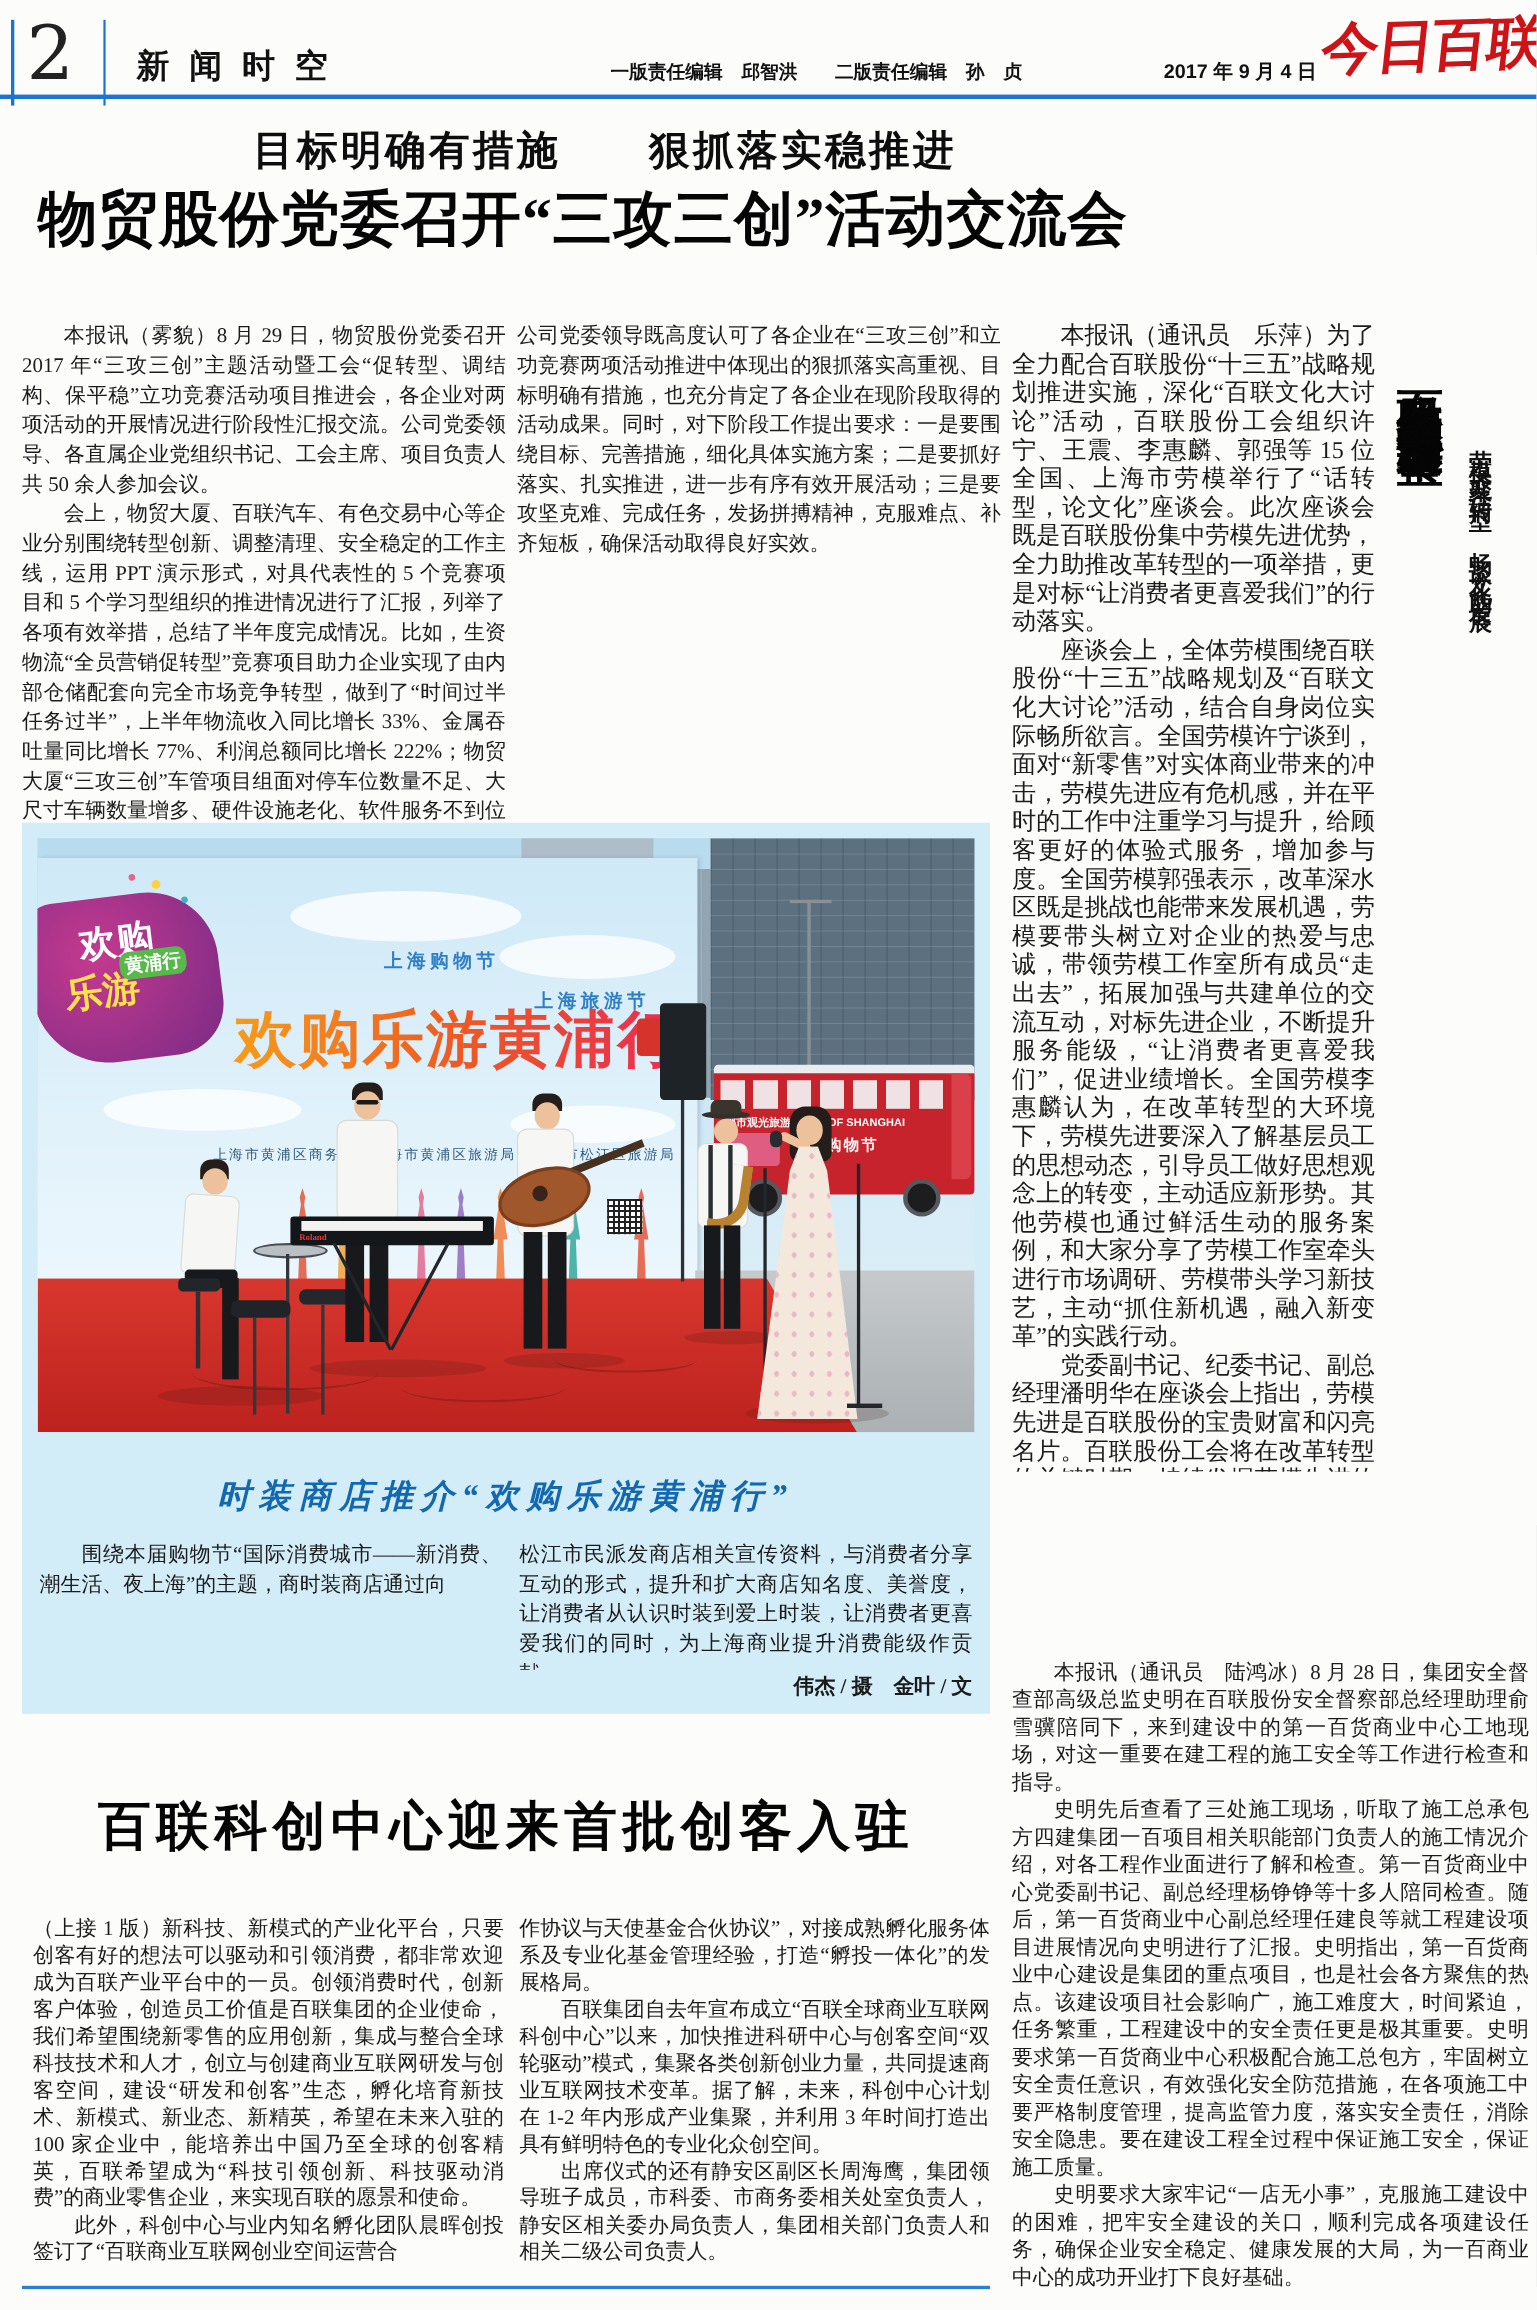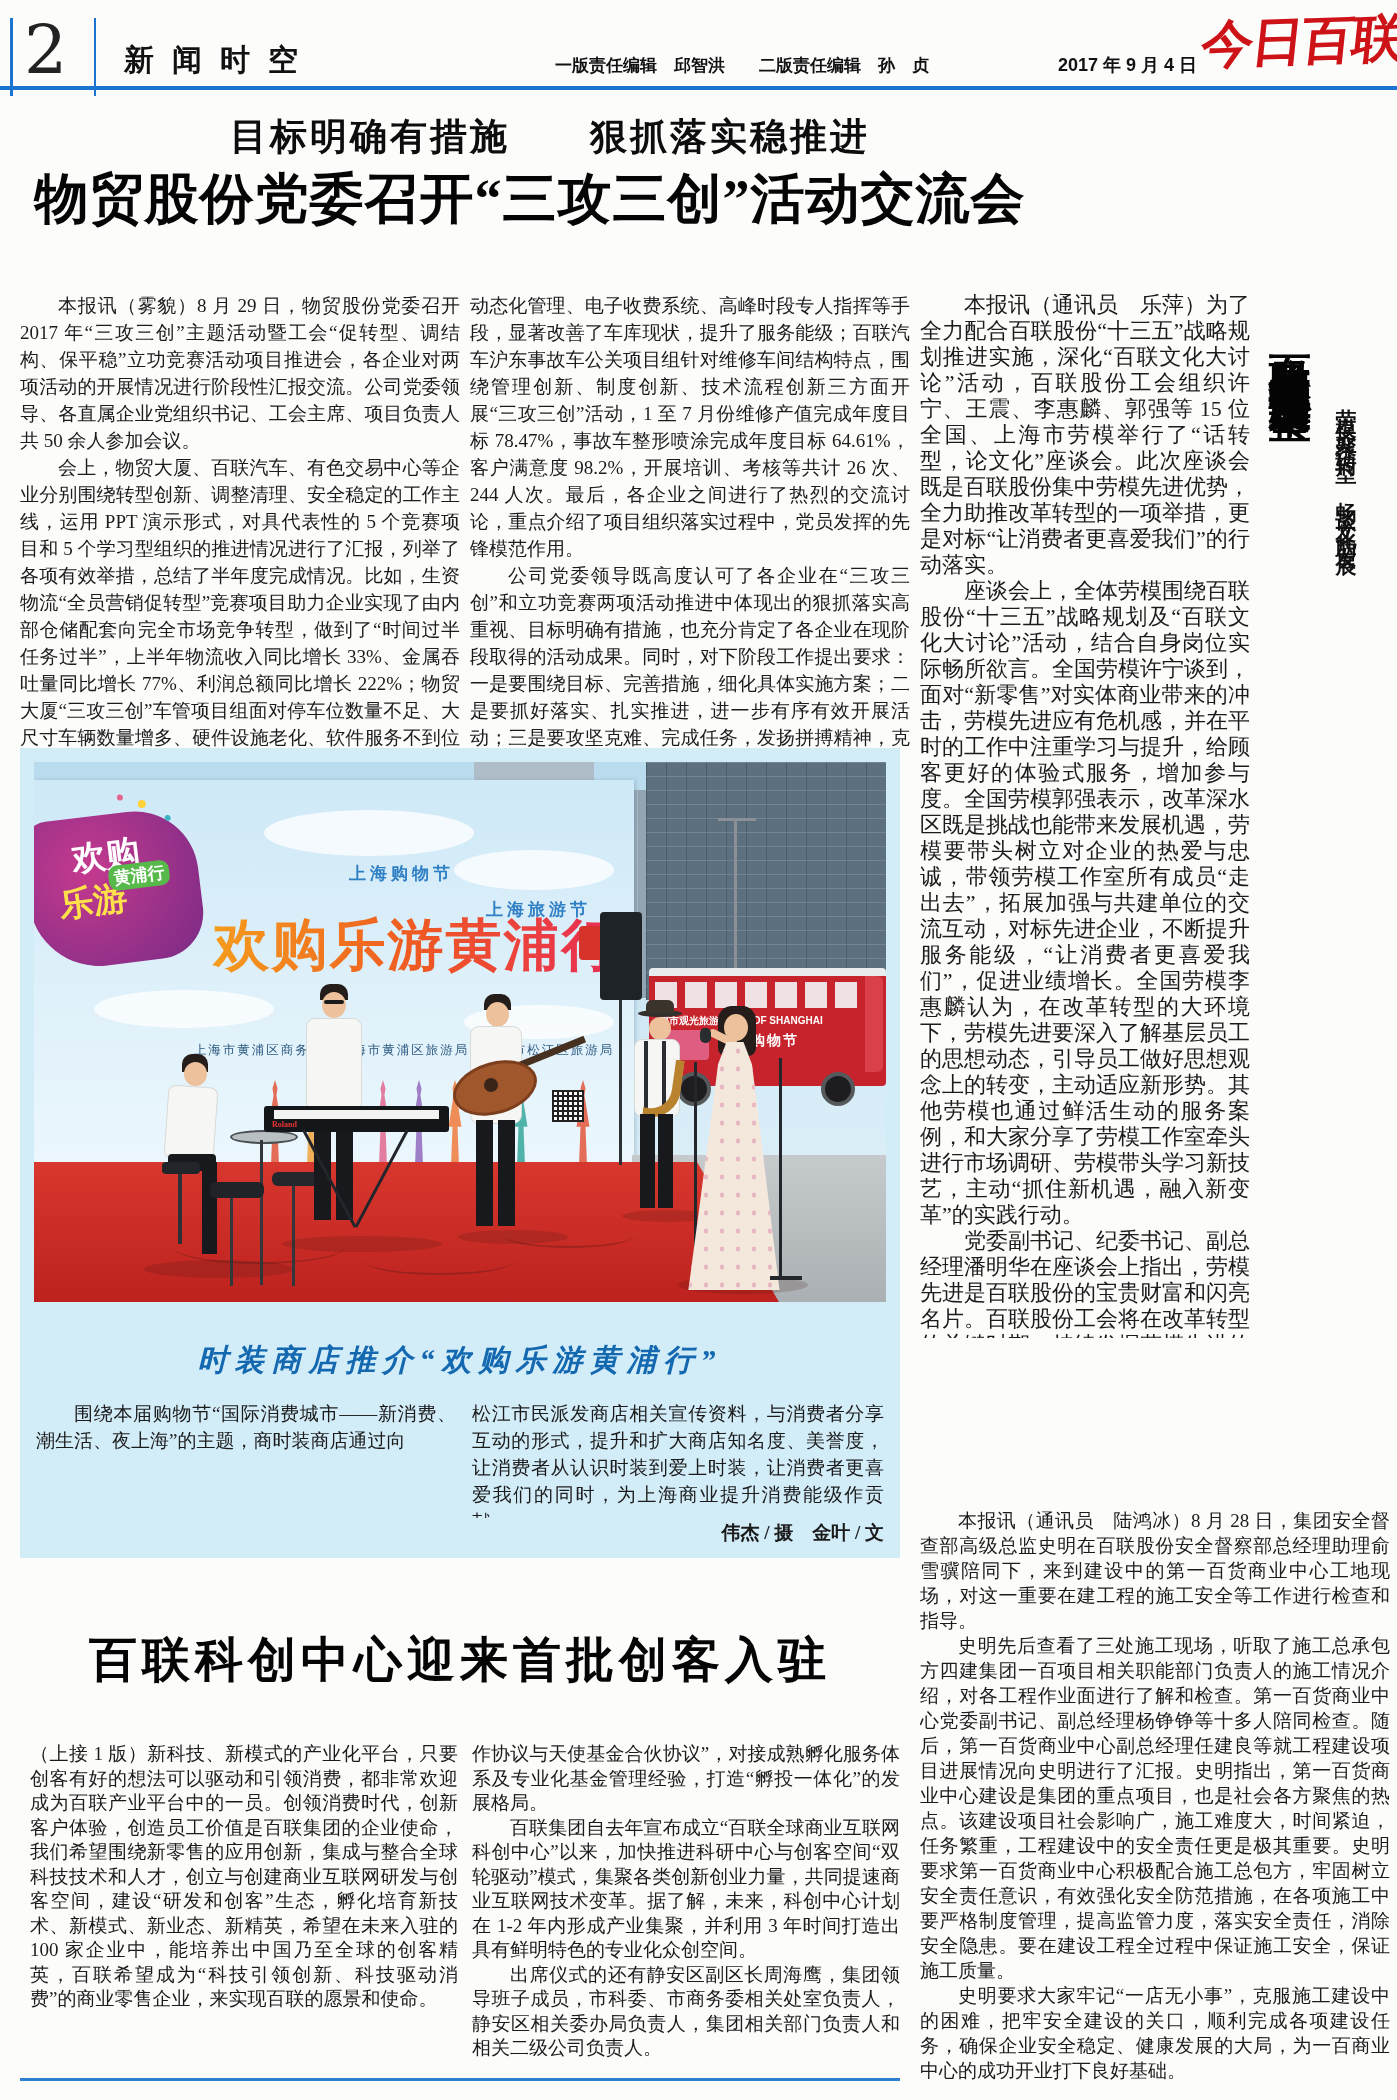--- a/index.html
+++ b/index.html
@@ -102,21 +102,20 @@
   </div>
 
   <div class="kicker">目标明确有措施　　狠抓落实稳推进</div>
   <div class="main-title">物贸股份党委召开“三攻三创”活动交流会</div>
 
   <div class="cols c-main" style="left:20px;top:292px;width:440px;height:458px;">
       <p>本报讯（雾貌）8 月 29 日，物贸股份党委召开 2017 年“三攻三创”主题活动暨工会“促转型、调结构、保平稳”立功竞赛活动项目推进会，各企业对两项活动的开展情况进行阶段性汇报交流。公司党委领导、各直属企业党组织书记、工会主席、项目负责人共 50 余人参加会议。</p>
       <p>会上，物贸大厦、百联汽车、有色交易中心等企业分别围绕转型创新、调整清理、安全稳定的工作主线，运用 PPT 演示形式，对具代表性的 5 个竞赛项目和 5 个学习型组织的推进情况进行了汇报，列举了各项有效举措，总结了半年度完成情况。比如，生资物流“全员营销促转型”竞赛项目助力企业实现了由内部仓储配套向完全市场竞争转型，做到了“时间过半任务过半”，上半年物流收入同比增长 33%、金属吞吐量同比增长 77%、利润总额同比增长 222%；物贸大厦“三攻三创”车管项目组面对停车位数量不足、大尺寸车辆数量增多、硬件设施老化、软件服务不到位等管理难点，细化制定了《车管服务承诺》，因地制宜挖潜增效，并采用</p>
     </div>
   <div class="cols c-main no-first-indent" style="left:470px;top:292px;width:440px;height:458px;">
-      <p>动态化管理、电子收费系统、高峰时段专人指挥等手段，显著改善了车库现状，提升了服务能级；百联汽车沪东事故车公关项目组针对维修车间结构特点，围绕管理创新、制度创新、技术流程创新三方面开展“三攻三创”活动，1 至 7 月份维修产值完成年度目标 78.47%，事故车整形喷涂完成年度目标 64.61%，客户满意度 98.2%，开展培训、考核等共计 26 次、244 人次。最后，各企业之间进行了热烈的交流讨论，重点介绍了项目组织落实过程中，党员发挥的先锋模范作用。</p>
       <p>公司党委领导既高度认可了各企业在“三攻三创”和立功竞赛两项活动推进中体现出的狠抓落实高重视、目标明确有措施，也充分肯定了各企业在现阶段取得的活动成果。同时，对下阶段工作提出要求：一是要围绕目标、完善措施，细化具体实施方案；二是要抓好落实、扎实推进，进一步有序有效开展活动；三是要攻坚克难、完成任务，发扬拼搏精神，克服难点、补齐短板，确保活动取得良好实效。</p>
     </div>
 
   <div class="cols c-right" style="left:920px;top:292px;width:330px;height:1046px;">
       <p>本报讯（通讯员　乐萍）为了全力配合百联股份“十三五”战略规划推进实施，深化“百联文化大讨论”活动，百联股份工会组织许宁、王震、李惠麟、郭强等 15 位全国、上海市劳模举行了“话转型，论文化”座谈会。此次座谈会既是百联股份集中劳模先进优势，全力助推改革转型的一项举措，更是对标“让消费者更喜爱我们”的行动落实。</p>
       <p>座谈会上，全体劳模围绕百联股份“十三五”战略规划及“百联文化大讨论”活动，结合自身岗位实际畅所欲言。全国劳模许宁谈到，面对“新零售”对实体商业带来的冲击，劳模先进应有危机感，并在平时的工作中注重学习与提升，给顾客更好的体验式服务，增加参与度。全国劳模郭强表示，改革深水区既是挑战也能带来发展机遇，劳模要带头树立对企业的热爱与忠诚，带领劳模工作室所有成员“走出去”，拓展加强与共建单位的交流互动，对标先进企业，不断提升服务能级，“让消费者更喜爱我们”，促进业绩增长。全国劳模李惠麟认为，在改革转型的大环境下，劳模先进要深入了解基层员工的思想动态，引导员工做好思想观念上的转变，主动适应新形势。其他劳模也通过鲜活生动的服务案例，和大家分享了劳模工作室牵头进行市场调研、劳模带头学习新技艺，主动“抓住新机遇，融入新变革”的实践行动。</p>
       <p>党委副书记、纪委书记、副总经理潘明华在座谈会上指出，劳模先进是百联股份的宝贵财富和闪亮名片。百联股份工会将在改革转型的关键时期，持续发掘劳模先进的闪光点，积极传播好声音，努力传递正能量。希望劳模先进争做改革发展的标杆，勇当创新转型的先锋，百联股份将为劳模搭建适当的培训学习、技艺展示及互动交流的新机会，进一步提升劳模的专业技能，进一步扩大劳模先进的影响力和辐射面，使劳模先进真正成为助推百联股份转型升级价值型员工的典范。</p>
     </div>
   <div class="v-main vert">百联股份组织劳模座谈助力改革转型</div>
   <div class="v-sub vert">劳模齐聚话转型　畅谈文化助发展</div>
@@ -268,20 +267,21 @@
       </div>
     <div class="cols photo-text no-first-indent" style="left:452px;top:652px;width:412px;height:118px;">
         <p>松江市民派发商店相关宣传资料，与消费者分享互动的形式，提升和扩大商店知名度、美誉度，让消费者从认识时装到爱上时装，让消费者更喜爱我们的同时，为上海商业提升消费能级作贡献。</p>
       </div>
     <div class="byline">伟杰 / 摄　金叶 / 文</div>
   </div>
 
   <div class="sub-title" style="left:20px;top:1628px;width:880px;font-size:48px;letter-spacing:5px;">百联科创中心迎来首批创客入驻</div>
   <div class="cols c-small no-first-indent" style="left:30px;top:1742px;width:428px;height:330px;">
       <p>（上接 1 版）新科技、新模式的产业化平台，只要创客有好的想法可以驱动和引领消费，都非常欢迎成为百联产业平台中的一员。创领消费时代，创新客户体验，创造员工价值是百联集团的企业使命，我们希望围绕新零售的应用创新，集成与整合全球科技技术和人才，创立与创建商业互联网研发与创客空间，建设“研发和创客”生态，孵化培育新技术、新模式、新业态、新精英，希望在未来入驻的 100 家企业中，能培养出中国乃至全球的创客精英，百联希望成为“科技引领创新、科技驱动消费”的商业零售企业，来实现百联的愿景和使命。</p>
+      <p>此外，科创中心与业内知名孵化团队晨晖创投签订了“百联商业互联网创业空间运营合</p>
     </div>
   <div class="cols c-small no-first-indent" style="left:472px;top:1742px;width:428px;height:330px;">
       <p>作协议与天使基金合伙协议”，对接成熟孵化服务体系及专业化基金管理经验，打造“孵投一体化”的发展格局。</p>
       <p>百联集团自去年宣布成立“百联全球商业互联网科创中心”以来，加快推进科研中心与创客空间“双轮驱动”模式，集聚各类创新创业力量，共同提速商业互联网技术变革。据了解，未来，科创中心计划在 1-2 年内形成产业集聚，并利用 3 年时间打造出具有鲜明特色的专业化众创空间。</p>
       <p>出席仪式的还有静安区副区长周海鹰，集团领导班子成员，市科委、市商务委相关处室负责人，静安区相关委办局负责人，集团相关部门负责人和相关二级公司负责人。</p>
     </div>
   <div class="bottom-rule"></div>
 
   <div class="sub-title" style="left:920px;top:1395px;width:472px;font-size:42px;line-height:56px;">
   </div>

